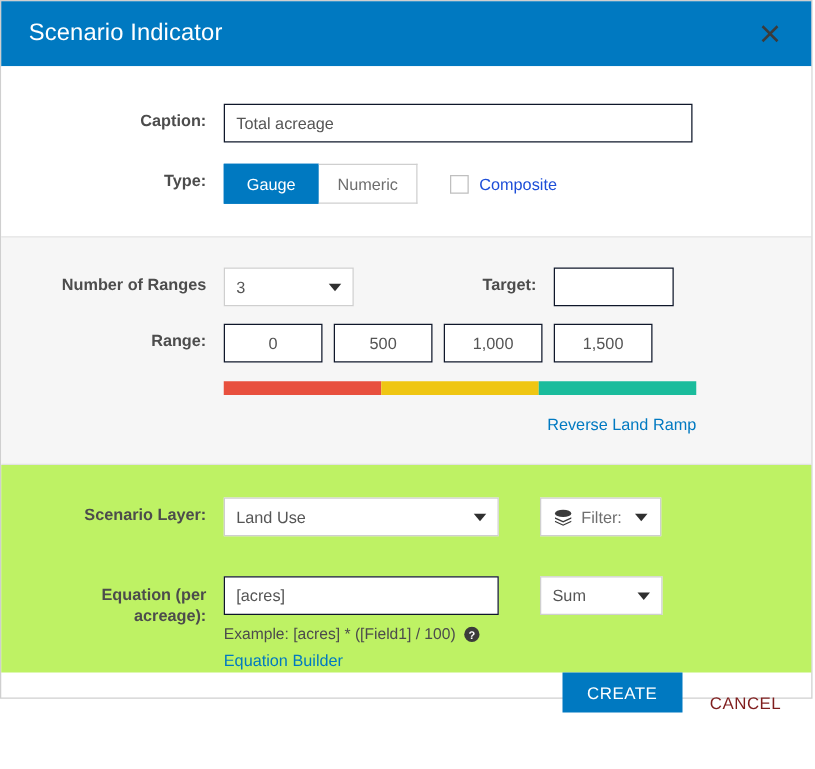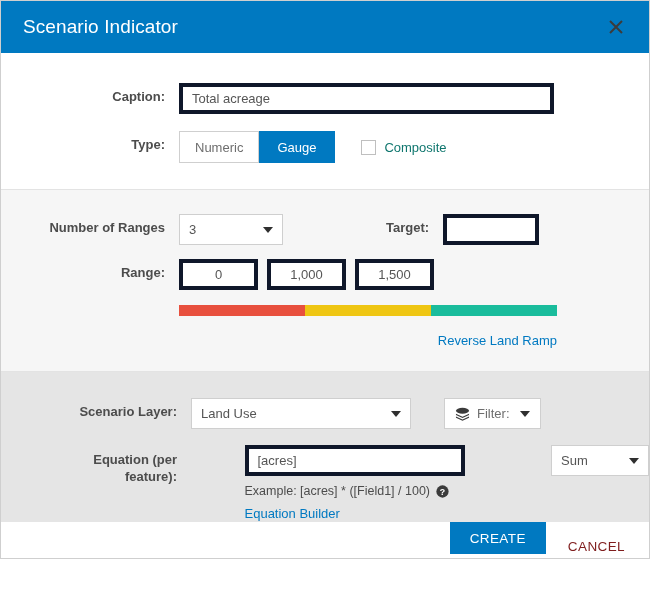--- a/index.html
+++ b/index.html
@@ -72,21 +72,21 @@
     padding-right: 14px;
   }
 
   
   .section-top {
     padding: 30px 0 0 0;
     background: #ffffff;
     padding-bottom: 26px;
   }
   .txt-input {
-    border: 4px solid #0f172a;
+    border: 1px solid #0f172a;
     background: #ffffff;
     height: 31px;
     box-sizing: border-box;
     font-family: "Liberation Sans", sans-serif;
     font-size: 13px;
     color: #555555;
     padding: 0 9px;
     outline: none;
   }
   .caption-input { width: 375px; }
@@ -127,21 +127,21 @@
   .checkbox {
     width: 15px;
     height: 15px;
     border: 1px solid #bfbfbf;
     background: #ffffff;
     box-sizing: border-box;
     margin-right: 8px;
   }
   .check-lbl {
     font-size: 13px;
-    color: #0f766e;
+    color: #1d4ed8;
   }
 
   
   .section-gray {
     background: #f6f6f6;
     border-top: 1px solid #e3e3e3;
     border-bottom: 1px solid #e3e3e3;
     padding: 24px 0 22px 0;
   }
   .select-box {
@@ -197,22 +197,22 @@
   }
   .link {
     color: #0079c1;
     font-size: 13px;
     text-decoration: none;
     cursor: pointer;
   }
 
   
   .section-bottom {
-    padding: 26px 0 0 12px;
-    background: #e5e5e5;
+    padding: 26px 0 0 0;
+    background: #bef264;
   }
   .layer-select {
     width: 220px;
     justify-content: space-between;
   }
   .filter-btn {
     border: 1px solid #cfcfcf;
     background: #ffffff;
     height: 31px;
     box-sizing: border-box;
@@ -220,21 +220,21 @@
     align-items: center;
     padding: 0 10px;
     margin-left: 33px;
     font-size: 13px;
     color: #6e6e6e;
     cursor: pointer;
   }
   .filter-btn .caret { border-top-color: #2f2f2f; margin-left: 10px; }
   .layers-icon { margin-right: 7px; display: block; }
 
-  .eq-row { margin-top: 16px; justify-content: space-between; }
+  .eq-row { margin-top: 32px; }
   .eq-input { width: 220px; }
   .eq-col { display: flex; flex-direction: column; }
   .example-line {
     display: flex;
     align-items: center;
     font-size: 12.5px;
     color: #4c4c4c;
     margin-top: 8px;
   }
   .help-icon { margin-left: 6px; display: block; }
@@ -292,22 +292,22 @@
     <div class="section-top">
 
       <div class="row">
         <div class="lbl lbl-w">Caption:</div>
         <input class="txt-input caption-input" type="text" value="Total acreage" style="">
       </div>
 
       <div class="row" style="margin-top:17px">
         <div class="lbl lbl-w">Type:</div>
         <div class="toggle">
+          <div class="tgl-btn active">Gauge</div>
           <div class="tgl-btn">Numeric</div>
-          <div class="tgl-btn active">Gauge</div>
         </div>
         <div class="check-wrap">
           <div class="checkbox"></div>
           <div class="check-lbl">Composite</div>
         </div>
       </div>
 
     </div>
 
     <div class="section-gray">
@@ -318,20 +318,21 @@
           <span>3</span>
           <span class="caret"></span>
         </div>
         <div class="target-lbl">Target:</div>
         <input class="txt-input target-input" type="text" value="" style="">
       </div>
 
       <div class="row range-row">
         <div class="lbl lbl-w">Range:</div>
         <input class="txt-input range-input" type="text" value="0" style="">
+        <input class="txt-input range-input" type="text" value="500" style="">
         <input class="txt-input range-input" type="text" value="1,000" style="">
         <input class="txt-input range-input" type="text" value="1,500" style="">
       </div>
 
       <div class="row">
         <div class="lbl lbl-w"></div>
         <div>
           <div class="ramp">
             <div class="ramp-seg" style="background:#e8503e"></div>
             <div class="ramp-seg" style="background:#efc613"></div>
@@ -360,21 +361,21 @@
             <path d="M1 10.2 L8 13.4 L15 10.2 L15 11.4 L8 14.6 L1 11.4 Z" fill="#3b3b3b"></path>
           </svg>
           <span>Filter:</span>
           <span class="caret"></span>
         </div>
       </div>
 
       <div class="row eq-row">
         <div class="lbl lbl-w lbl-two-line">
           <div>Equation (per</div>
-          <div>feature):</div>
+          <div>acreage):</div>
         </div>
         <div class="eq-col">
           <input class="txt-input eq-input" type="text" value="[acres]" style="">
           <div class="example-line">
             <span>Example: [acres] * ([Field1] / 100)</span>
             <svg class="help-icon" width="13" height="13" viewBox="0 0 14 14">
               <circle cx="7" cy="7" r="6.6" fill="#3b3b3b"></circle>
               <text x="7" y="10.6" text-anchor="middle" font-family="Liberation Sans, sans-serif" font-size="9.5" font-weight="bold" fill="#ffffff">?</text>
             </svg>
           </div>

